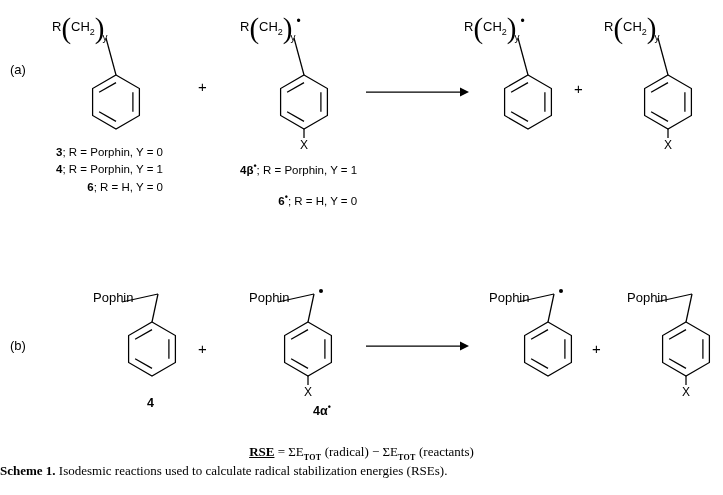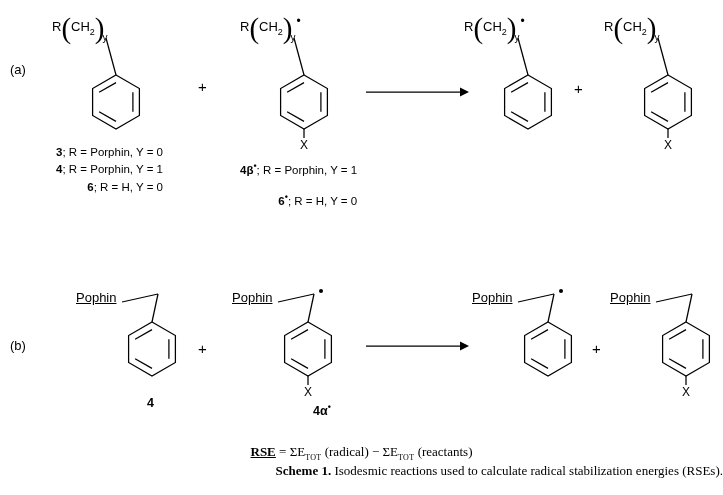--- a/index.html
+++ b/index.html
@@ -23,29 +23,29 @@
 
   .plus { position:absolute; font:15px "Liberation Sans",sans-serif; }
   .arrow { position:absolute; overflow:visible; }
 
   .labels { position:absolute; font:11.5px "Liberation Sans",sans-serif; white-space:nowrap;text-align:right; }
   .labels .lrow { line-height:13.5px; }
   .labels.spread .lrow { margin-bottom:13.5px; }
   .labels b { font-weight:bold; }
   sup.raddot { font-size:9px; font-weight:bold; }
 
-  .pophin { position:absolute; left:0; top:2px; font:13px "Liberation Sans",sans-serif;text-decoration:underline; }
+  .pophin { position:absolute; left:17px; top:2px; font:13px "Liberation Sans",sans-serif; }
   .blabel { position:absolute; font:bold 12.5px "Liberation Sans",sans-serif; white-space:nowrap; }
 
   .rse { position:absolute; left:0; width:100%; top:444px; text-align:center;
          font:13px "Liberation Serif",serif; }
   .rse b { font-weight:700;text-decoration:underline; }
-  .rse sub.tot { font-size:8px; letter-spacing:.3px; }
+  .rse sub.tot { font-size:8px; letter-spacing:.3px;font-weight:bold; }
 
-  .caption { position:absolute; left:0; width:100%; top:463px; text-align:right;
+  .caption { position:absolute; left:0; width:100%; top:463px; text-align:left;
              font:13px "Liberation Serif",serif; }
   .caption b { font-weight:700; }
 </style>
 </head>
 <body>
 
 <div class="page">
 
   <svg width="0" height="0" style="position:absolute">
     <defs>

